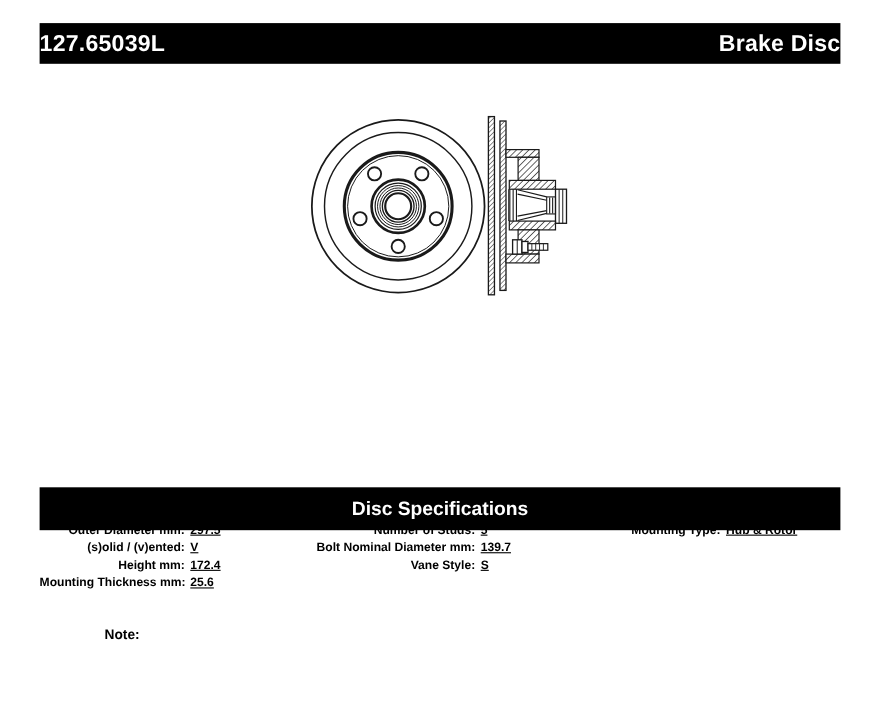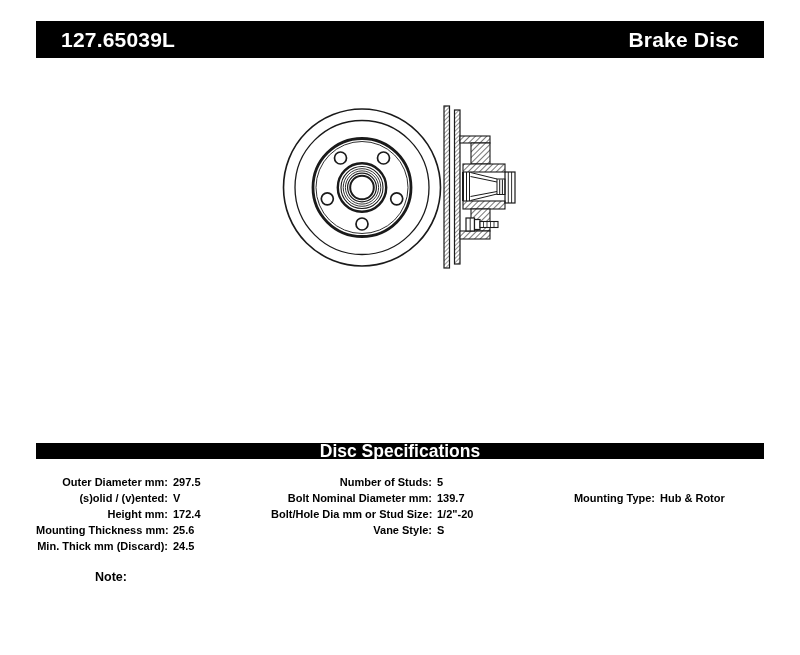--- a/index.html
+++ b/index.html
@@ -5,37 +5,37 @@
   html,body{margin:0;padding:0;}
   body{
     width:800px;height:655px;position:relative;background:#ffffff;
     font-family:"Liberation Sans","DejaVu Sans",sans-serif;color:#000;
     overflow:hidden;
   }
   .bar{
     position:absolute;left:36px;width:728px;background:#000;color:#fff;
     display:flex;align-items:center;box-sizing:border-box;font-weight:bold;
   }
-  #header-bar{top:21px;height:37px;justify-content:space-between;padding:0 25px;font-size:21px;letter-spacing:0.2px;}
-  #spec-bar{top:443px;height:16px;justify-content:center;font-size:17.5px;}
+  #header-bar{top:21px;height:37px;justify-content:space-between;padding:0 0;font-size:21px;letter-spacing:0.2px;}
+  #spec-bar{top:443px;height:39px;justify-content:center;font-size:17.5px;}
   #drawing-svg{position:absolute;top:0;left:0;}
   #specs{
     position:absolute;top:474px;left:36px;width:728px;display:flex;
     font-size:11px;font-weight:bold;line-height:16px;
   }
   .spec-col{display:flex;flex-direction:column;}
   #spec-col-0{width:235px;}
   #spec-col-1{width:270px;}
-  #spec-col-2{width:223px;margin-top:16px;}
+  #spec-col-2{width:223px;}
   .spec-row{display:flex;}
   .spec-label{text-align:right;white-space:nowrap;}
   #spec-col-0 .spec-label{width:132px;}
   #spec-col-1 .spec-label{width:161px;}
   #spec-col-2 .spec-label{width:114px;}
-  .spec-value{margin-left:5px;white-space:nowrap;}
+  .spec-value{margin-left:5px;white-space:nowrap;text-decoration:underline;}
   #note-label{position:absolute;left:95px;top:570px;font-size:12.5px;font-weight:bold;}
 </style>
 </head>
 <body>
 
 <div class="bar" id="header-bar">
   <span>127.65039L</span>
   <span>Brake Disc</span>
 </div>
 
@@ -136,38 +136,30 @@
       <span class="spec-value">V</span>
     </div>
     <div class="spec-row">
       <span class="spec-label">Height mm:</span>
       <span class="spec-value">172.4</span>
     </div>
     <div class="spec-row">
       <span class="spec-label">Mounting Thickness mm:</span>
       <span class="spec-value">25.6</span>
     </div>
-    <div class="spec-row">
-      <span class="spec-label">Min. Thick mm (Discard):</span>
-      <span class="spec-value">24.5</span>
-    </div>
   </div>
 
   <div class="spec-col" id="spec-col-1">
     <div class="spec-row">
       <span class="spec-label">Number of Studs:</span>
       <span class="spec-value">5</span>
     </div>
     <div class="spec-row">
       <span class="spec-label">Bolt Nominal Diameter mm:</span>
       <span class="spec-value">139.7</span>
-    </div>
-    <div class="spec-row">
-      <span class="spec-label">Bolt/Hole Dia mm or Stud Size:</span>
-      <span class="spec-value">1/2"-20</span>
     </div>
     <div class="spec-row">
       <span class="spec-label">Vane Style:</span>
       <span class="spec-value">S</span>
     </div>
   </div>
 
   <div class="spec-col" id="spec-col-2">
     <div class="spec-row">
       <span class="spec-label">Mounting Type:</span>

